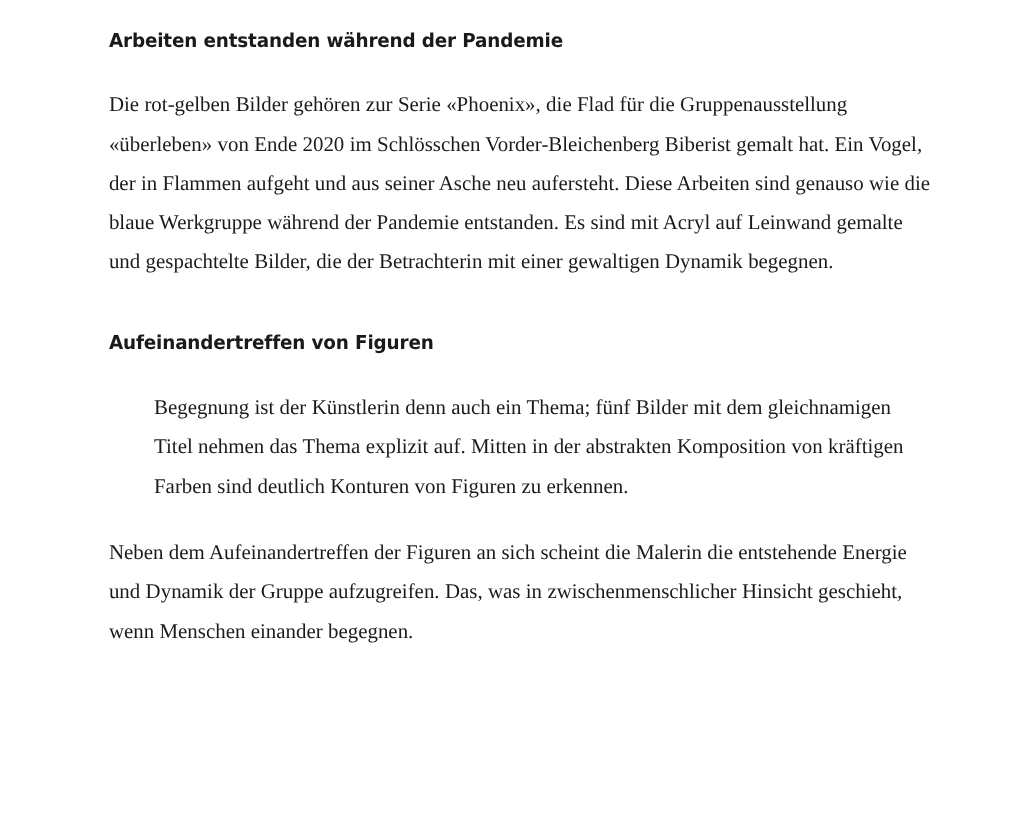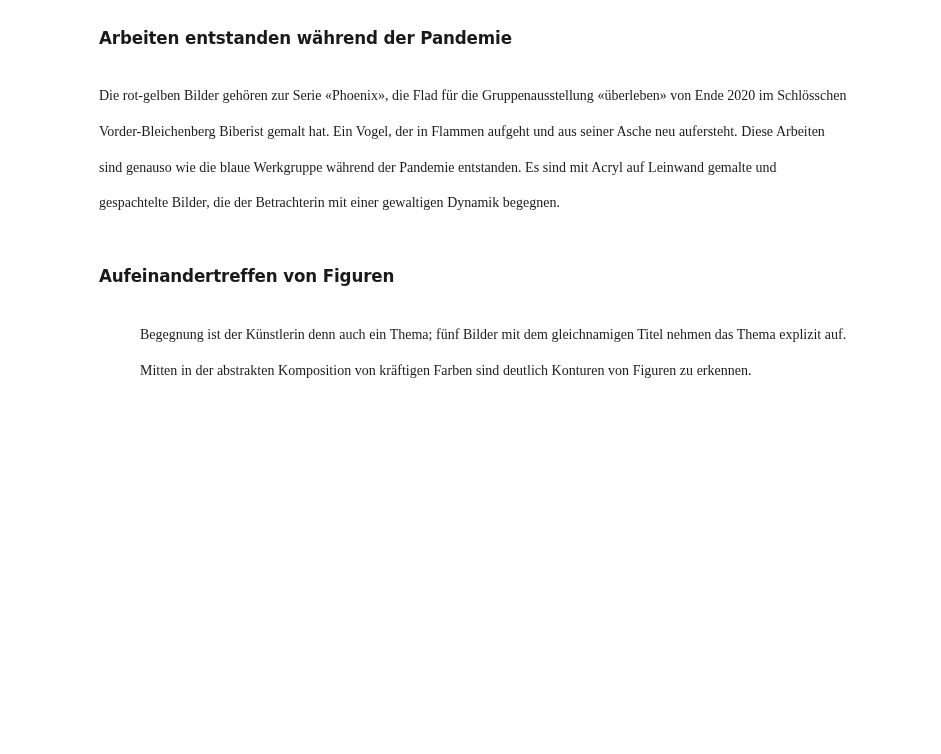--- a/index.html
+++ b/index.html
@@ -39,21 +39,21 @@
   .section-heading.first {
     margin: 27px 0 0 0;
   }
   .section-heading.second {
     margin: 44px 0 0 0;
   }
 
   
   .body-paragraph {
     font-family: "Liberation Serif", "DejaVu Serif", serif;
-    font-size: 14px;
+    font-size: 19px;
     line-height: 35.8px;
     color: #1a1a1a;
     margin: 0;
     text-align: left;
     word-spacing: 0.1px;
   }
 
   .body-paragraph.lead {
     margin-top: 29px;
   }
@@ -71,14 +71,15 @@
 <div class="article">
 
   <h2 class="section-heading first">Arbeiten entstanden während der Pandemie</h2>
 
   <p class="body-paragraph lead">Die rot-gelben Bilder gehören zur Serie «Phoenix», die Flad für die Gruppenausstellung «überleben» von Ende 2020 im Schlösschen Vorder-Bleichenberg Biberist gemalt hat. Ein Vogel, der in Flammen aufgeht und aus seiner Asche neu aufersteht. Diese Arbeiten sind genauso wie die blaue Werkgruppe während der Pandemie entstanden. Es sind mit Acryl auf Leinwand gemalte und gespachtelte Bilder, die der Betrachterin mit einer gewaltigen Dynamik begegnen.</p>
 
   <h2 class="section-heading second">Aufeinandertreffen von Figuren</h2>
 
   <p class="body-paragraph after-heading">Begegnung ist der Künstlerin denn auch ein Thema; fünf Bilder mit dem gleichnamigen Titel nehmen das Thema explizit auf. Mitten in der abstrakten Komposition von kräftigen Farben sind deutlich Konturen von Figuren zu erkennen.</p>
 
+  <p class="body-paragraph following">Neben dem Aufeinandertreffen der Figuren an sich scheint die Malerin die entstehende Energie und Dynamik der Gruppe aufzugreifen. Das, was in zwischenmenschlicher Hinsicht geschieht, wenn Menschen einander begegnen.</p>
 
 </div>
 
 </body></html>

